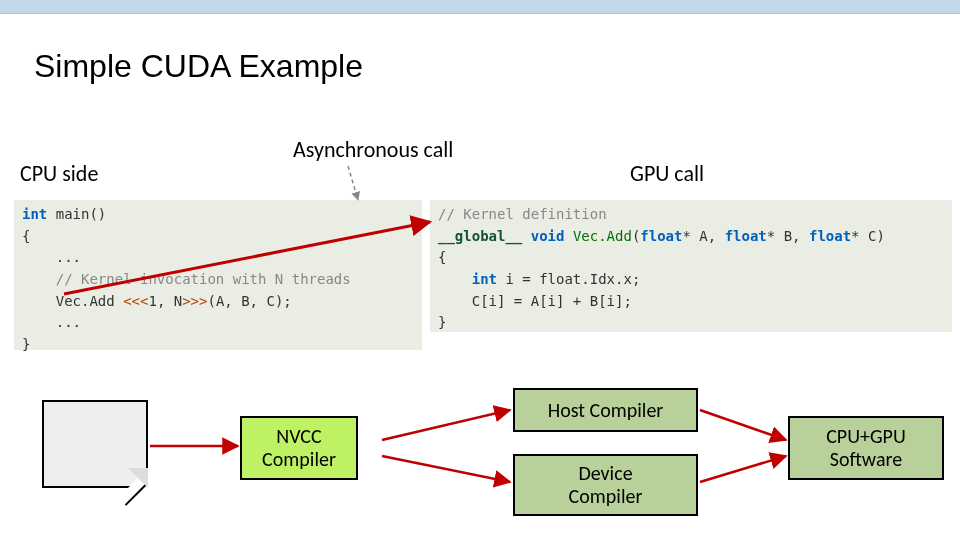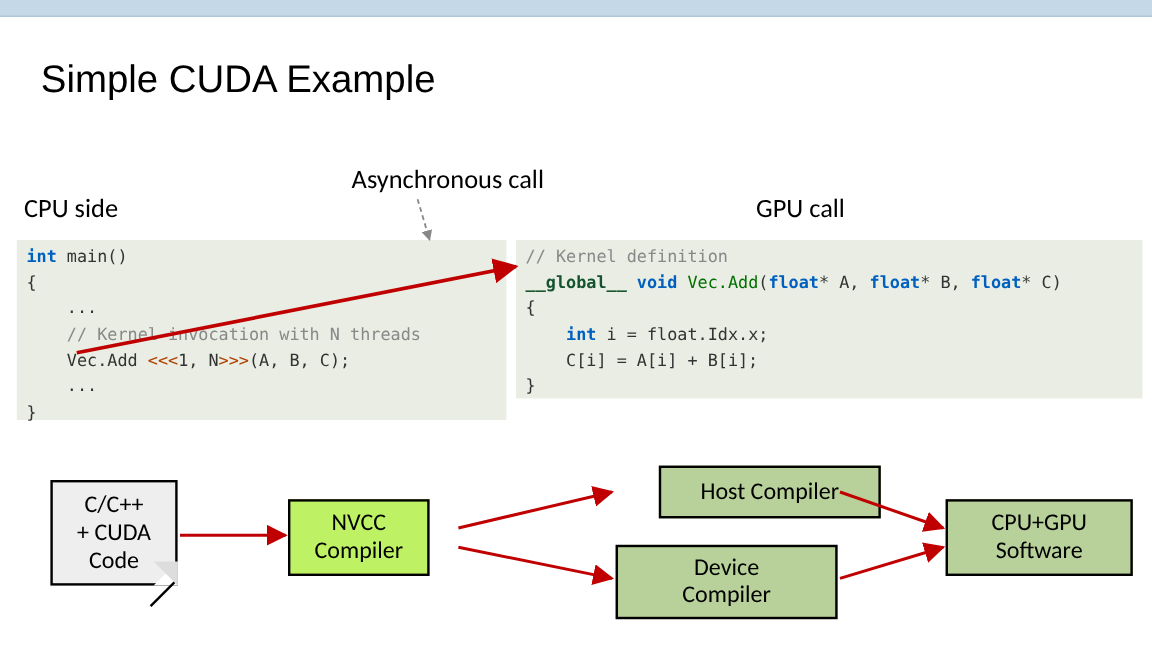--- a/index.html
+++ b/index.html
@@ -89,21 +89,21 @@
     transform-origin: right bottom;
   }
   .box-nvcc {
     background: #bef264;
     left: 240px; top: 416px;
     width: 118px; height: 64px;
   }
   .box-host {
     background: #b8d19a;
     left: 513px; top: 388px;
-    width: 185px; height: 44px; margin-left: 36px;
+    width: 185px; height: 44px;
   }
   .box-device {
     background: #b8d19a;
     left: 513px; top: 454px;
     width: 185px; height: 62px;
   }
   .box-cpu-gpu {
     background: #b8d19a;
     left: 788px; top: 416px;
     width: 156px; height: 64px;
@@ -136,23 +136,20 @@
 <span>}</span></div>
 
 <div class="codebox" style="left:430px; top:200px; width:522px; height:132px;"><span class="cm">// Kernel definition</span>
 <span class="kw">__global__</span><span class="ty"> void</span><span class="fn"> Vec.Add</span><span>(</span><span class="ty">float</span><span>* A, </span><span class="ty">float</span><span>* B, </span><span class="ty">float</span><span>* C)</span>
 <span>{</span>
 <span class="ty">    int</span><span> i = float.Idx.x;</span>
 <span>    C[i] = A[i] + B[i];</span>
 <span>}</span></div>
 
 <div class="box box-code">
-  <span style="white-space:pre-line;">C/C++
-+ CUDA
-Code</span>
   <span class="fold2"></span>
   <span class="fold"></span>
   <span class="foldline"></span>
 </div>
 <div class="box box-nvcc">
   <span style="white-space:pre-line;">NVCC
 Compiler</span>
 </div>
 <div class="box box-host">
   <span>Host Compiler</span>

